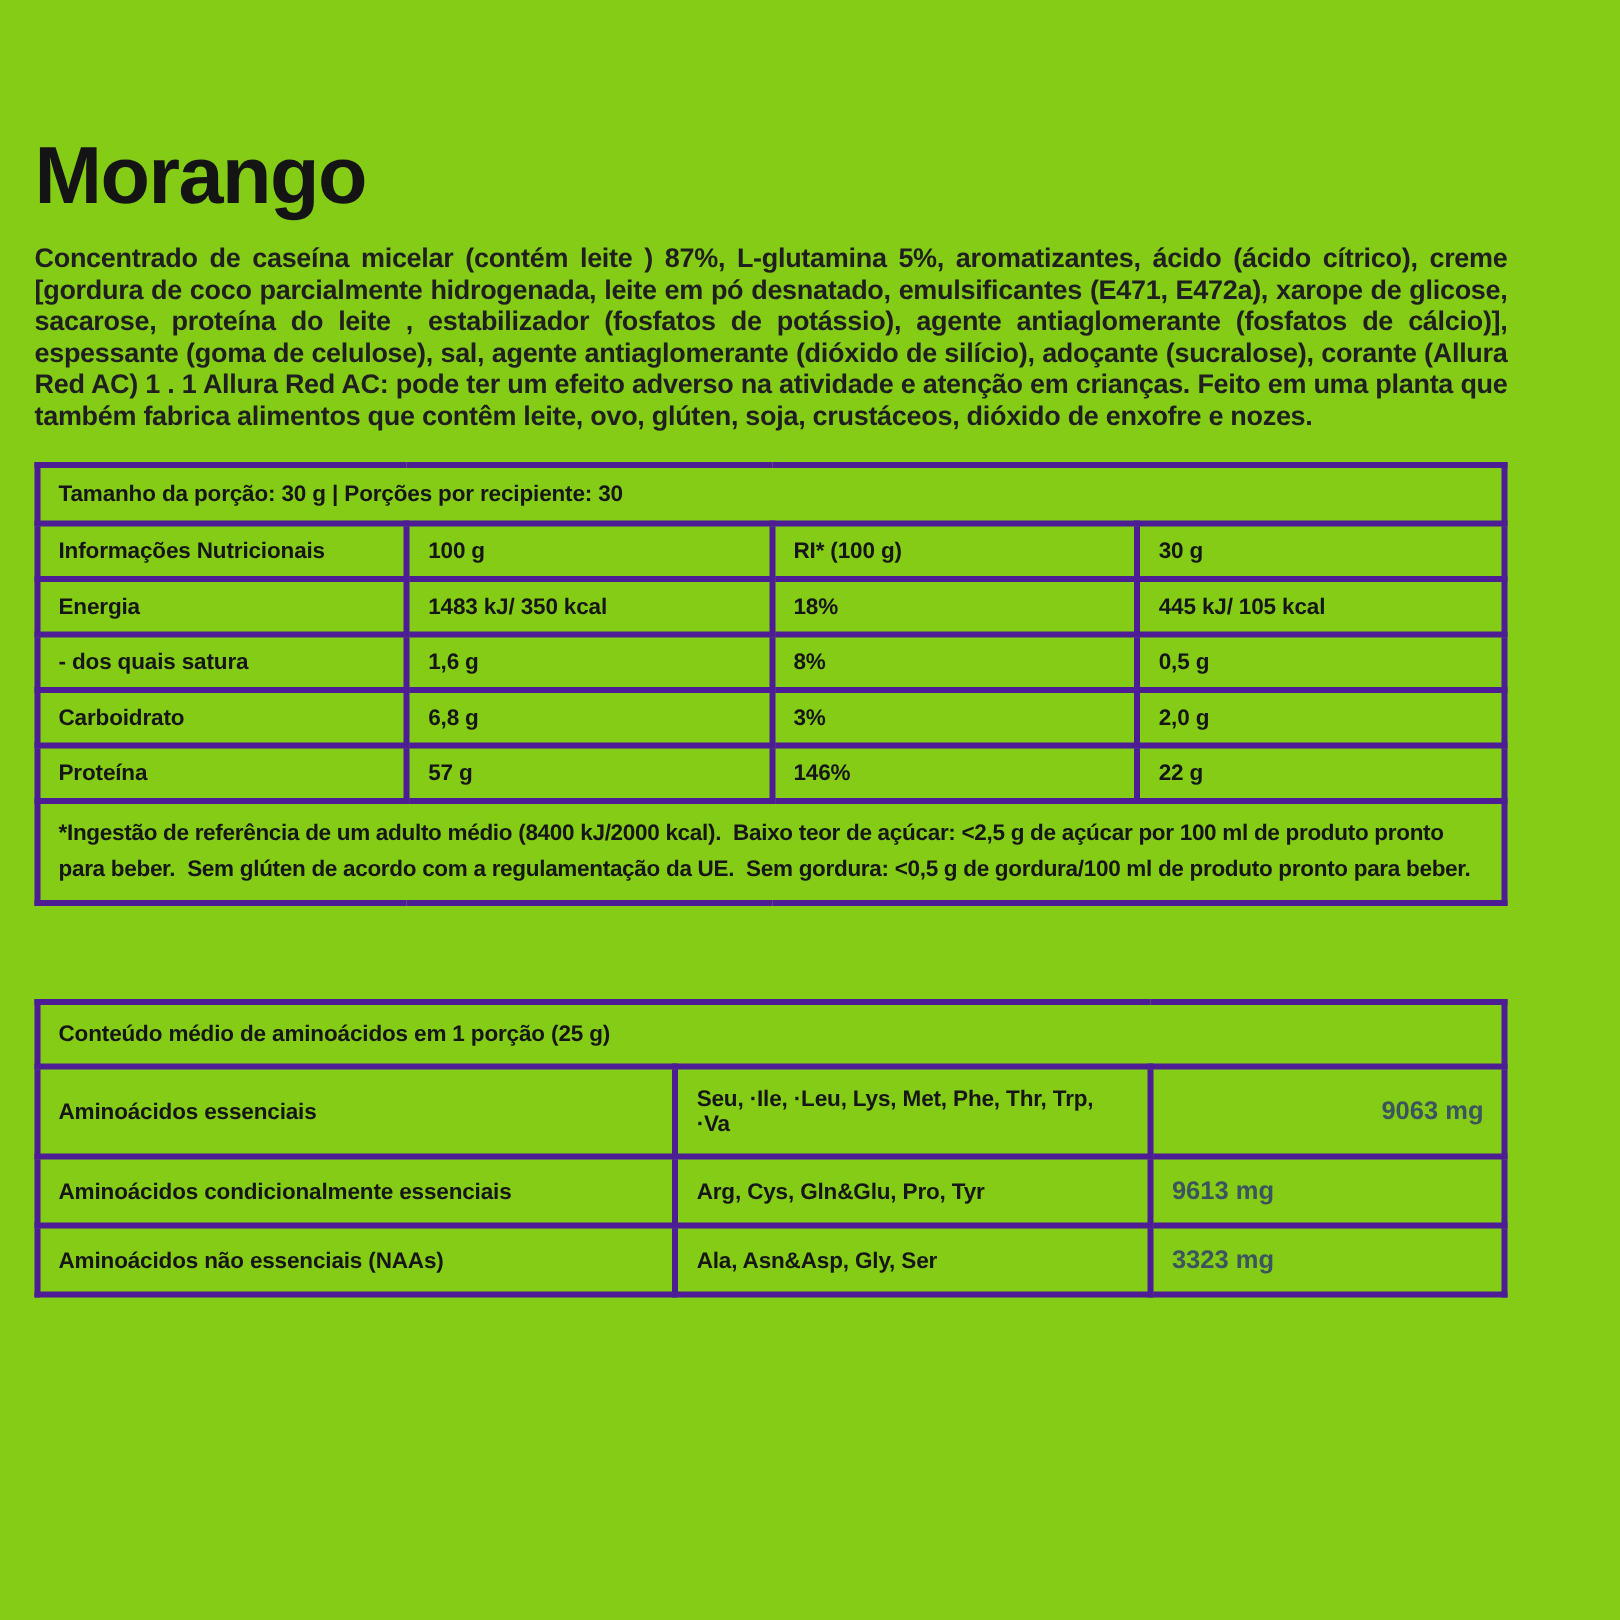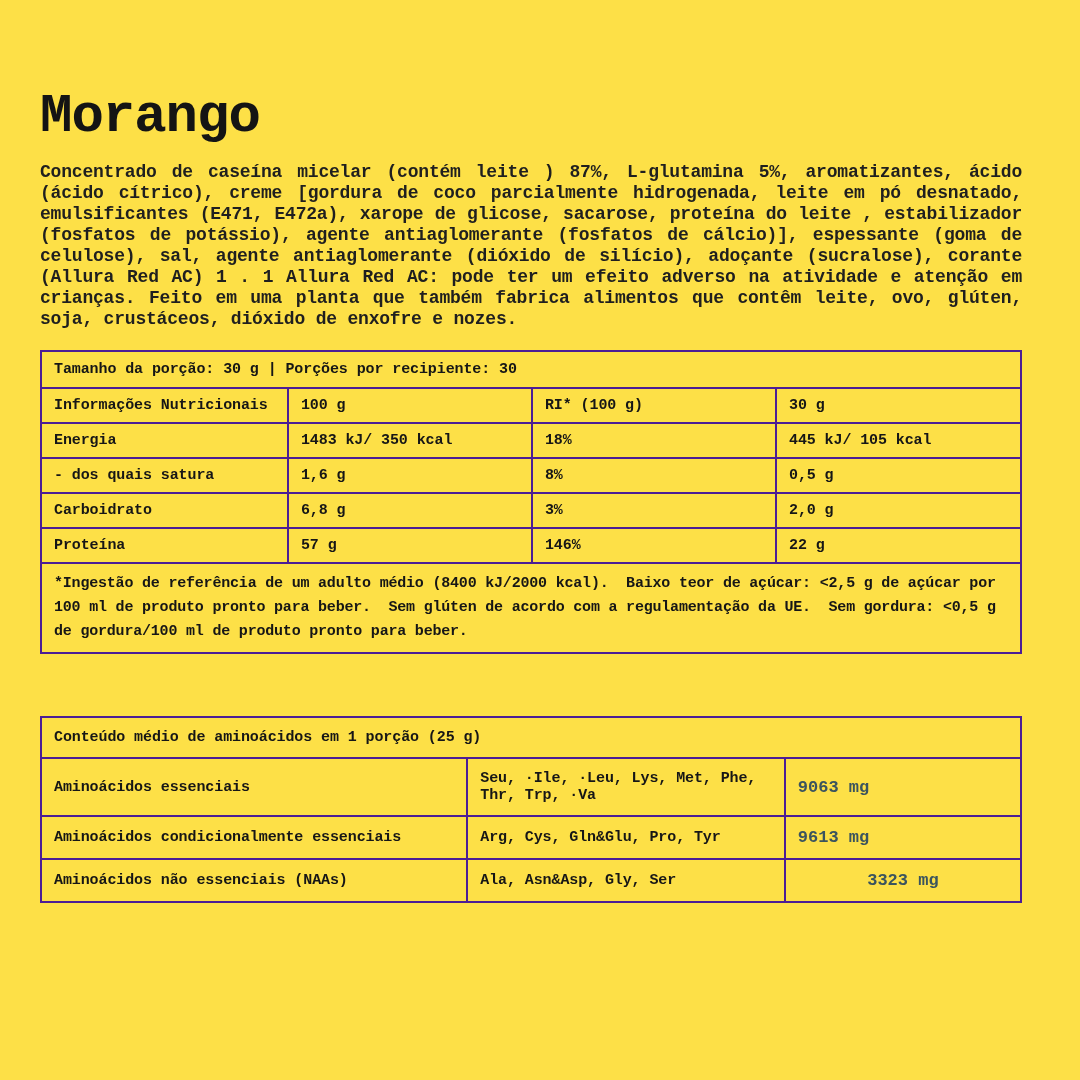--- a/index.html
+++ b/index.html
@@ -1,22 +1,22 @@
 <!DOCTYPE html>
 <html><head>
 <meta charset="utf-8">
 <style>
   html,body{margin:0;padding:0;background:#ffffff;}
   .page{
     position:relative;
     width:1080px;height:1080px;
-    background:#fde047;
+    background:#84cc16;
     box-sizing:border-box;
-    padding:48px 50px 0 40px;
-    font-family:Liberation Mono, monospace;
+    padding:48px 50px 0 23px;
+    font-family:Liberation Sans, sans-serif;
     color:#1a1a1a;
     overflow:hidden;
   }
   .title{
     margin:42px 0 0 0;
     font-size:54px;
     line-height:1.0;
     font-weight:700;
     letter-spacing:-1px;
     color:#141414;
@@ -32,21 +32,21 @@
     letter-spacing:-0.2px;
   }
   table{
     border-collapse:collapse;
     width:982px;
     table-layout:fixed;
   }
   .nutri{margin-top:20px;}
   .amino{margin-top:62px;}
   td{
-    border:2px solid #4c1d95;
+    border:4px solid #4c1d95;
     padding:8px 12px;
     font-size:15px;
     font-weight:700;
     color:#161616;
     vertical-align:middle;
     letter-spacing:-0.1px;
     overflow:hidden;
   }
   .nutri col.c1{width:25.2%;}
   .nutri col.c2{width:24.9%;}
@@ -131,28 +131,28 @@
         <col class="a2">
         <col class="a3">
       </colgroup>
     <tbody>
       <tr>
         <td class="caption-cell" colspan="3">Conteúdo médio de aminoácidos em 1 porção (25 g)</td>
       </tr>
       <tr>
         <td>Aminoácidos essenciais</td>
         <td>Seu, ·Ile, ·Leu, Lys, Met, Phe, Thr, Trp, ·Va</td>
-        <td class="amount-cell amino-amount" style="color: rgb(59, 84, 94);">9063 mg</td>
+        <td class="amount-cell amino-amount" style="color: rgb(59, 84, 94); text-align: right;">9063 mg</td>
       </tr>
       <tr>
         <td>Aminoácidos condicionalmente essenciais</td>
         <td>Arg, Cys, Gln&amp;Glu, Pro, Tyr</td>
         <td class="amount-cell amino-amount" style="color: rgb(59, 84, 94);">9613 mg</td>
       </tr>
       <tr>
         <td>Aminoácidos não essenciais (NAAs)</td>
         <td>Ala, Asn&amp;Asp, Gly, Ser</td>
-        <td class="amount-cell amino-amount" style="color: rgb(59, 84, 94); text-align: center;">3323 mg</td>
+        <td class="amount-cell amino-amount" style="color: rgb(59, 84, 94);">3323 mg</td>
       </tr>
     </tbody>
   </table>
 
 </div>
 
 </body></html>

